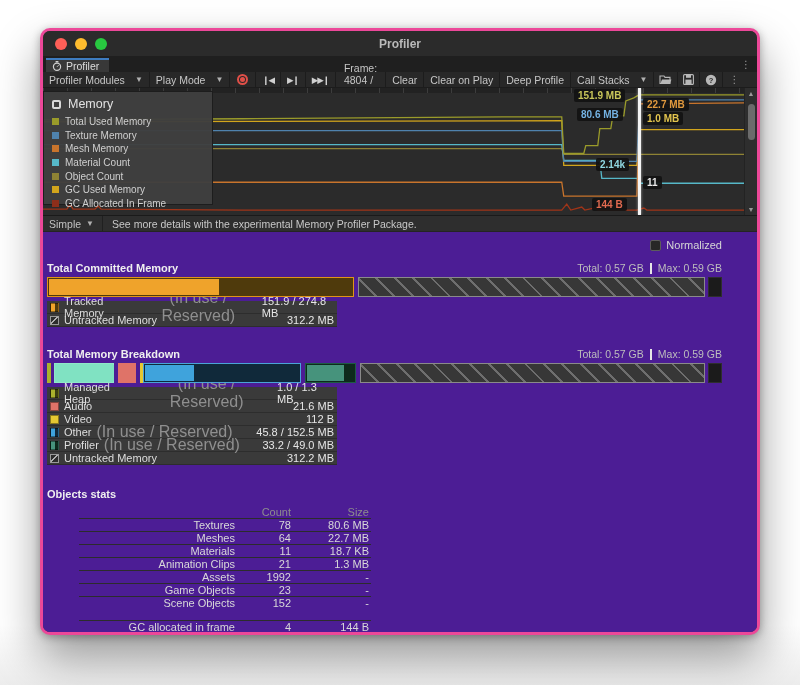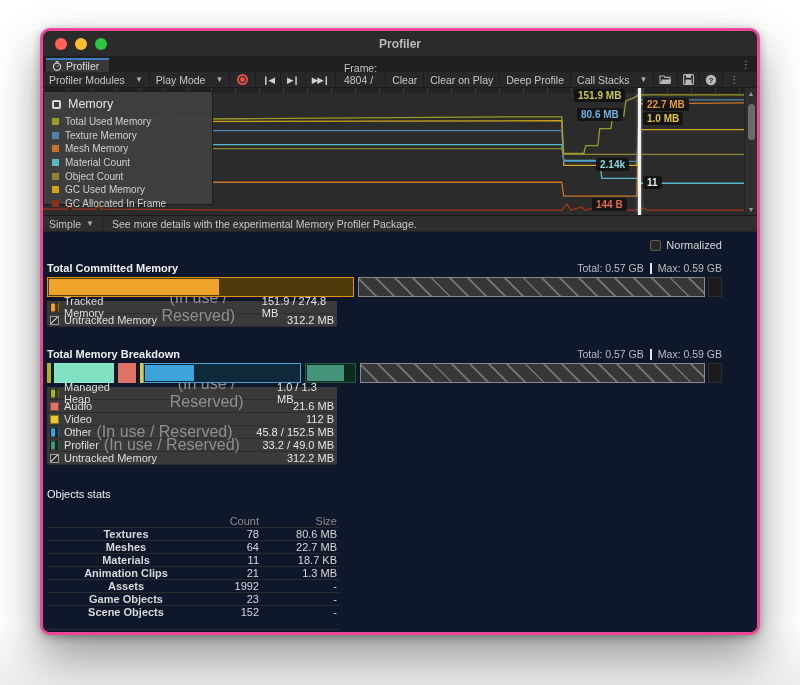--- a/index.html
+++ b/index.html
@@ -55,21 +55,21 @@
   .modicon { width:9px; height:9px; border:2px solid #d8d8d8; border-radius:2px; }
   .legitem { display:flex; align-items:center; gap:6px; font-size:10px; color:#cfcfcf; height:13.6px; }
   .legswatch { width:7px; height:7px; flex:0 0 7px; }
 
   
   .simplebar { position:absolute; top:185px; left:0; right:0; height:16px; background:#2e2e2e; border-bottom:1px solid #242424; display:flex; align-items:stretch; font-size:10.5px; color:#c2c2c2; }
   .simplebtn { display:flex; align-items:center; gap:5px; padding:0 8px 0 6px; border-right:1px solid #202020; }
   .simplemsg { display:flex; align-items:center; padding:0 9px; color:#c8c8c8; }
 
   
-  .pane { position:absolute; top:201px; left:0; right:0; bottom:0; background:#0f172a; padding:6px 0 0 4px; font-size:11px; color:#d6d6d6; }
+  .pane { position:absolute; top:201px; left:0; right:0; bottom:0; background:#4c1d95; padding:6px 0 0 4px; font-size:11px; color:#d6d6d6; }
   .content { width:675px; position:relative; }
   .normrow { display:flex; justify-content:flex-end; align-items:center; gap:5px; height:14px; margin-bottom:9px; }
   .cbx { width:11px; height:11px; background:#272727; border:1px solid #5c5c5c; border-radius:2px; }
   .sechead { display:flex; justify-content:space-between; align-items:center; height:14px; margin-bottom:2px; }
   .sectitle { font-weight:bold; color:#efefef; font-size:11px; }
   .totals { display:flex; align-items:center; gap:6px; color:#bdbdbd; font-size:10.5px; }
   .totals .vsep { width:2px; height:11px; background:#e6e6e6; }
   .membar { position:relative; height:20px; margin-bottom:4px; }
   .membar .seg { position:absolute; top:0; height:20px; }
   .seg.box { border:1px solid; }
@@ -77,27 +77,27 @@
   .seg.hatch { background:repeating-linear-gradient(45deg,#373737 0 11px,#6e6e6e 11px 13px); border:1px solid #8a8a8a; }
   .seg.cap { background:#1b1b1b; border:1px solid #2e2e2e; }
   .legtable { width:290px; margin-bottom:10px; }
   .legrow { display:flex; align-items:center; background:#3a3a3a; border-bottom:1px solid #2d2d2d; height:13px; padding:0 3px; gap:5px; }
   .legrow .sw { width:9px; height:9px; flex:0 0 9px; border:1px solid rgba(0,0,0,.4); }
   .sw.hatchsw { background:linear-gradient(135deg,transparent 42%,#b0b0b0 42% 56%,transparent 56%),#2d2d2d; border:1px solid #9a9a9a; }
   .legrow .lbl { color:#dedede; }
   .legrow .sub { color:#8f8f8f; font-size:16px;text-align:center; }
   .legrow .val { margin-left:auto; color:#e6e6e6; }
   .gap1 { height:10px; } .gap2 { height:13px; }
-  .objtitle { font-weight:normal; color:#efefef; height:14px; margin-bottom:12px; }
-  .objtable { width:292px; }
+  .objtitle { font-weight:bold; color:#efefef; height:14px; margin-bottom:3px; }
+  .objtable { width:292px;margin-left:32px; }
   .objhead, .objrow { display:grid; grid-template-columns:1fr 56px 78px; align-items:center; height:13px; padding:0 2px; }
   .objhead { color:#8d8d8d; }
   .objhead span, .objrow .c { text-align:right; }
   .objrow { border-top:1px solid #2c2c2c; color:#d8d8d8; }
-  .objrow .l { text-align:center;font-weight:bold; }
+  .objrow .l { text-align:right; }
   .gcrow { border-top:1px solid #2c2c2c; margin-top:11px; }
 </style>
 </head>
 <body>
 
 <div class="shadowfloor"></div>
 
 <div class="window">
 
   <div class="titlebar">

